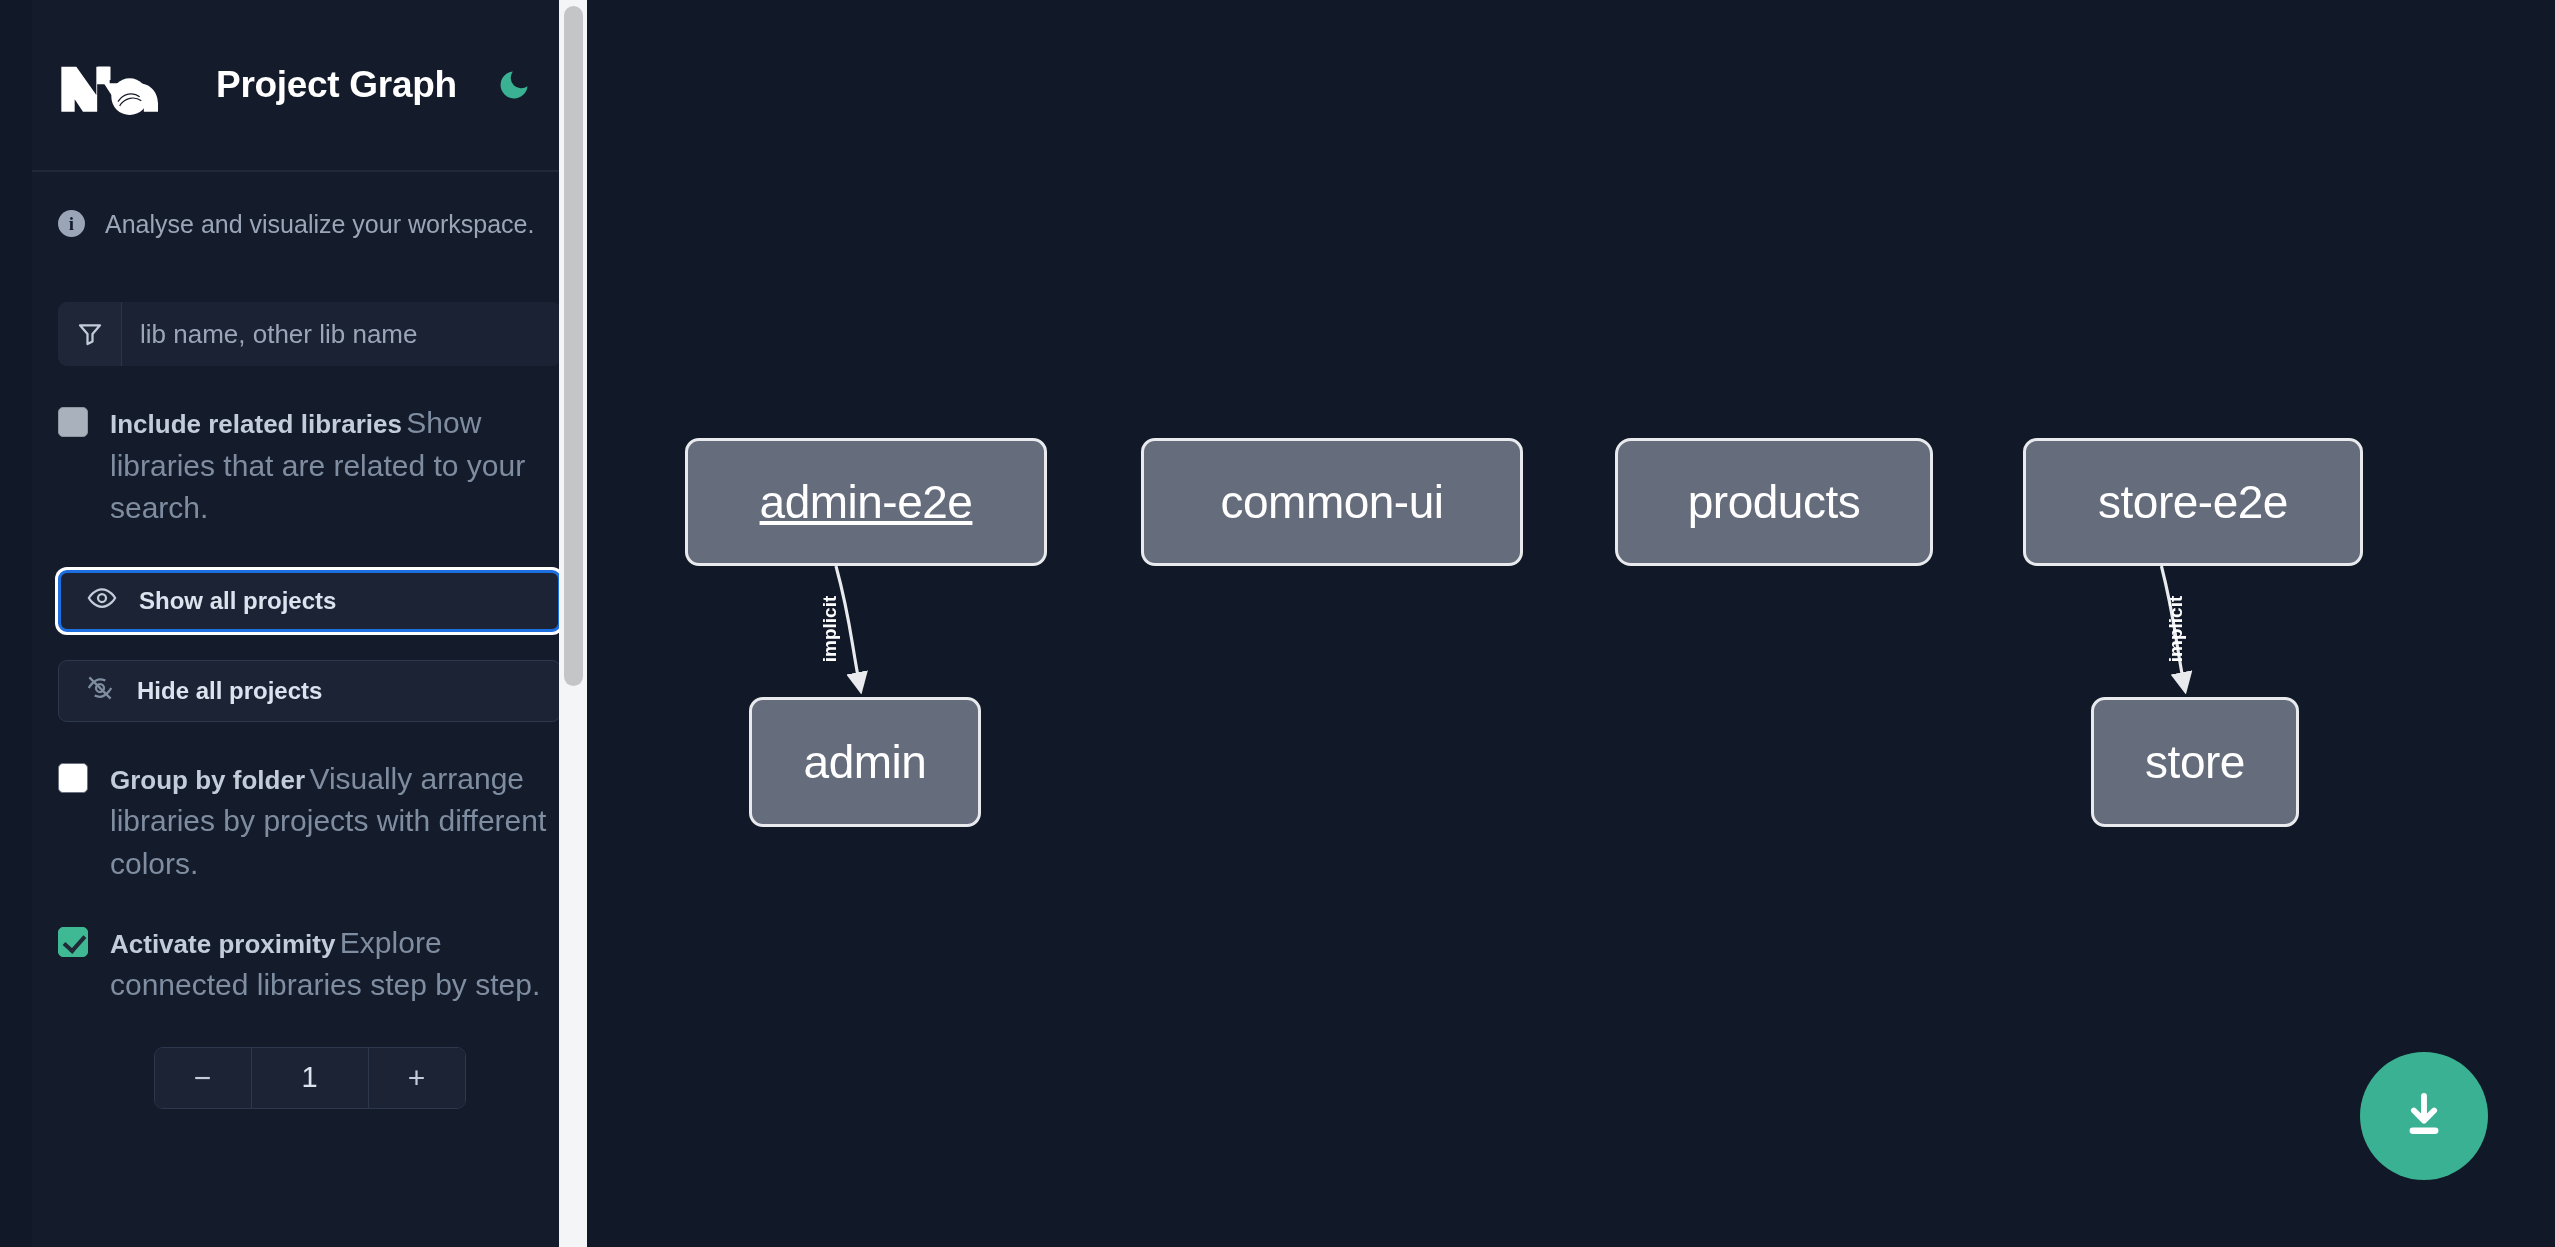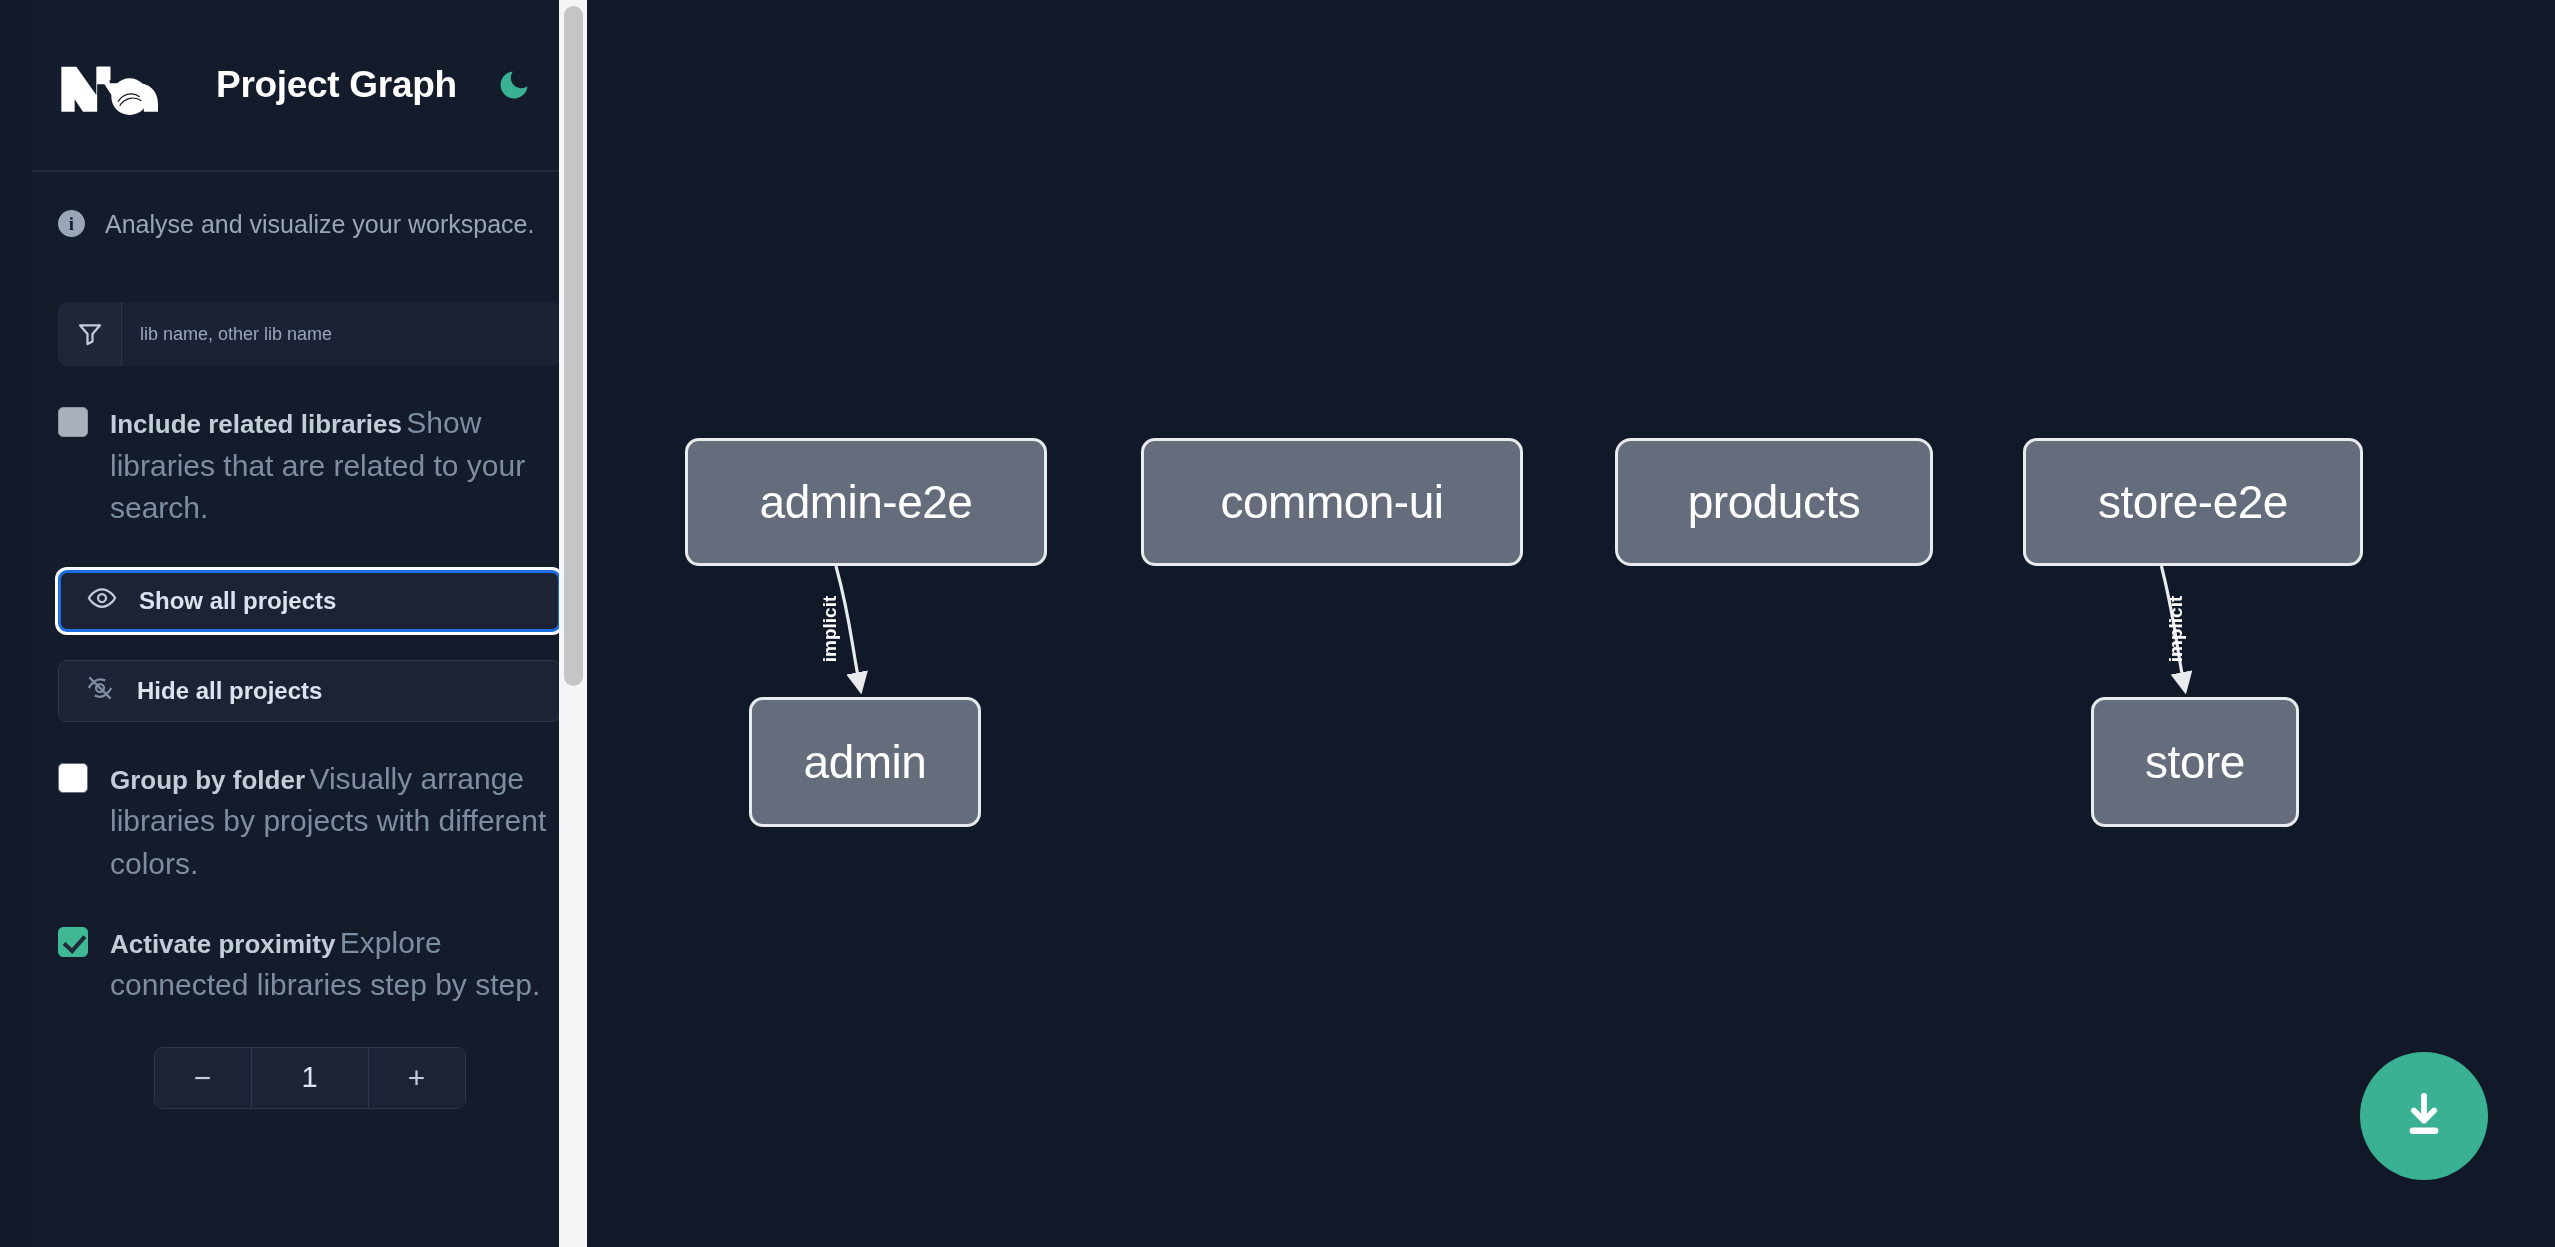--- a/index.html
+++ b/index.html
@@ -97,21 +97,21 @@
     border-right: 1px solid #2b3547;
     background: #1e2637;
   }
   .filter-input {
     flex: 1;
     border: none;
     outline: none;
     background: #1b2troubled;
     background: #1b2233;
     color: #cbd5e1;
-    font-size: 18px;
+    font-size: 26px;
     font-family: "Liberation Sans", sans-serif;
     padding: 0 18px;
   }
   .filter-input::placeholder { color: #9aa6b8; }
 
   
   .check-row {
     display: flex;
     gap: 22px;
     margin-top: 36px;
@@ -387,21 +387,21 @@
     <svg class="edge-svg" viewBox="0 0 2000 1247" preserveAspectRatio="none">
       <defs>
         <marker id="arw" viewBox="0 0 10 10" refX="8" refY="5" markerWidth="7" markerHeight="7" orient="auto-start-reverse">
           <path d="M0 0 L10 5 L0 10 z" fill="#e8eaed"></path>
         </marker>
       </defs>
       <path d="M253 566 C 268 620 268 640 278 690" stroke="#e8eaed" stroke-width="3.2" fill="none" marker-end="url(#arw)"></path>
       <path d="M1600 566 C 1614 620 1614 640 1624 690" stroke="#e8eaed" stroke-width="3.2" fill="none" marker-end="url(#arw)"></path>
     </svg>
 
-    <div class="node" style="left:98px; top:438px; width:362px; height:128px;">
+    <div class="node" style="left:98px; top:438px; width:362px; height:128px;text-decoration:underline;">
       <span>admin-e2e</span>
     </div>
     <div class="node" style="left:554px; top:438px; width:382px; height:128px;">
       <span>common-ui</span>
     </div>
     <div class="node" style="left:1028px; top:438px; width:318px; height:128px;border-radius:16px;">
       <span>products</span>
     </div>
     <div class="node" style="left:1436px; top:438px; width:340px; height:128px;">
       <span>store-e2e</span>

